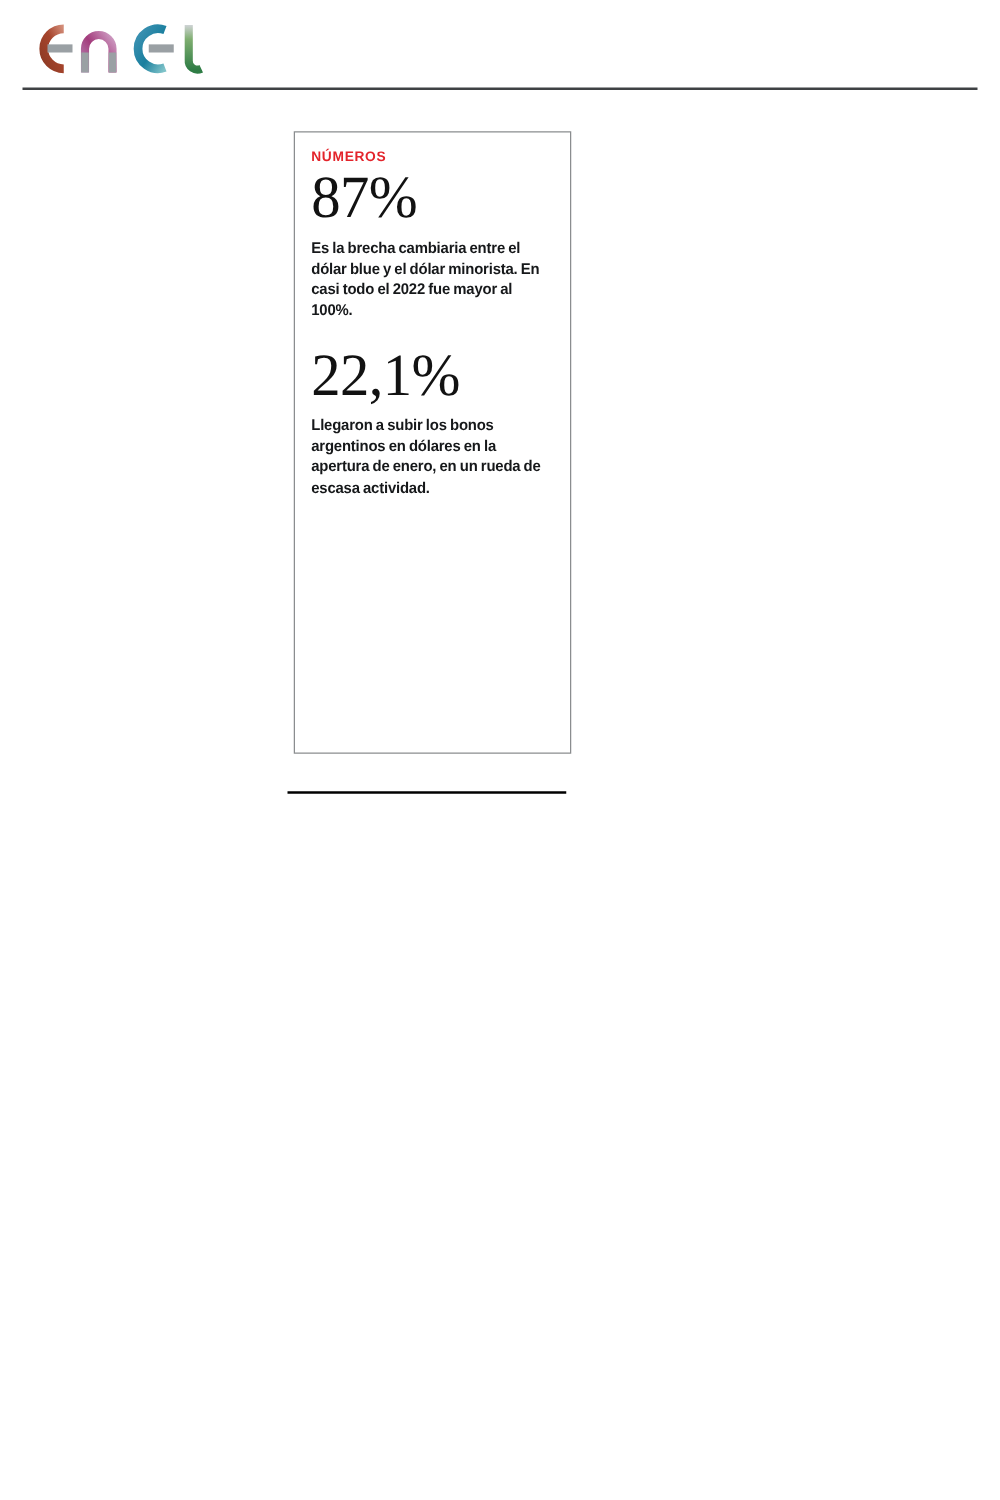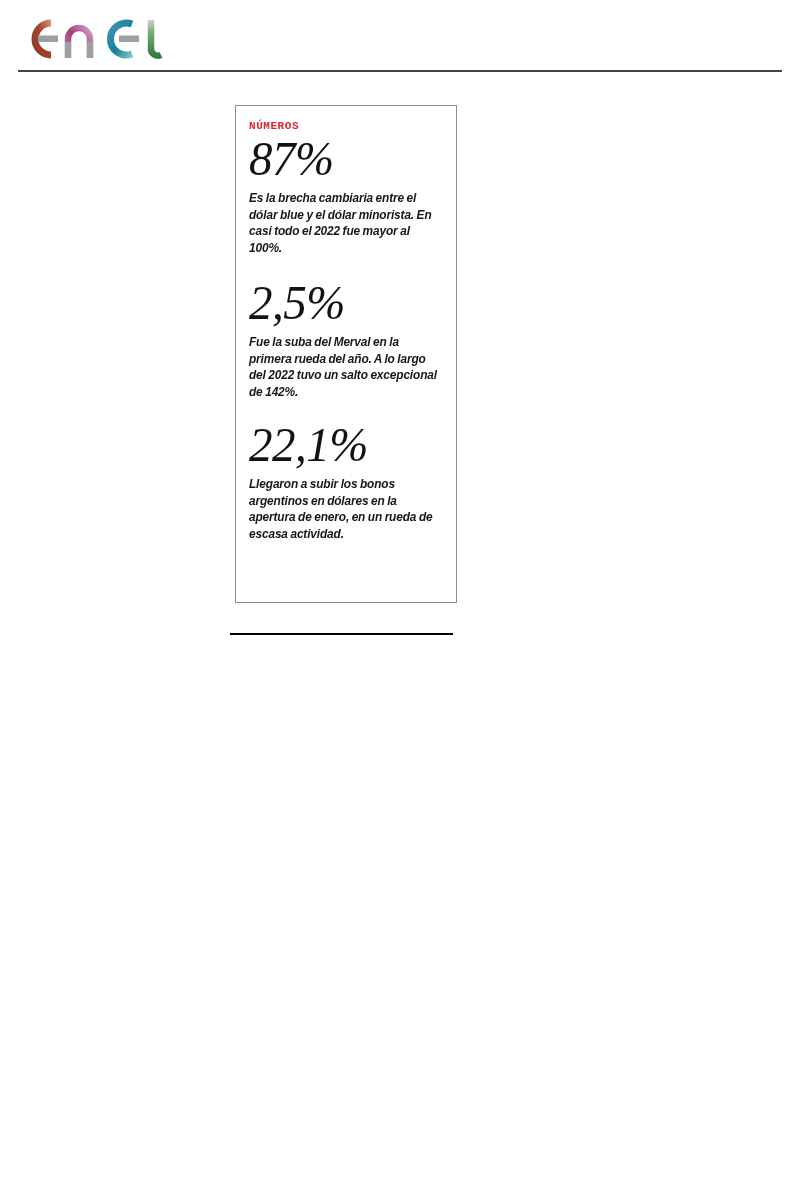--- a/index.html
+++ b/index.html
@@ -49,31 +49,30 @@
     box-sizing: border-box;
     border: 1px solid #8a8d8f;
     background: #ffffff;
   }
   .card-inner {
     padding: 14px 14px 0 13px;
   }
 
   #kicker {
     color: #e3242b;
-    font-family: Liberation Mono, monospace;
+    font-family: Liberation Sans, sans-serif;
     font-size: 11px;
     font-weight: bold;
     letter-spacing: 0.55px;
     margin: 0 0 4px 0;
     line-height: 1.1;
   }
 
   .stat-block {
     margin-bottom: 20px;
-    font-style: italic;
   }
   .stat-block:last-child {
     margin-bottom: 0;
   }
 
   .stat-value {
     font-family: "Liberation Serif", serif;
     font-size: 47px;
     font-weight: 400;
     line-height: 1.0;
@@ -163,24 +162,20 @@
 <div id="numeros-card">
   <div class="card-inner">
 
     <div id="kicker">NÚMEROS</div>
 
     <div class="stat-block" id="stat-block-1">
       <div class="stat-value">87%</div>
       <p class="stat-desc">Es la brecha cambiaria entre el dólar blue y el dólar minorista. En casi todo el 2022 fue mayor al 100%.</p>
     </div>
 
-    <div class="stat-block" id="stat-block-2">
-      <div class="stat-value">2,5%</div>
-      <p class="stat-desc">Fue la suba del Merval en la primera rueda del año. A lo largo del 2022 tuvo un salto excepcional de 142%.</p>
-    </div>
 
     <div class="stat-block" id="stat-block-3">
       <div class="stat-value">22,1%</div>
       <p class="stat-desc">Llegaron a subir los bonos argentinos en dólares en la apertura de enero, en un rueda de escasa actividad.</p>
     </div>
 
   </div>
 </div>
 
 <div id="bottom-rule"></div>

